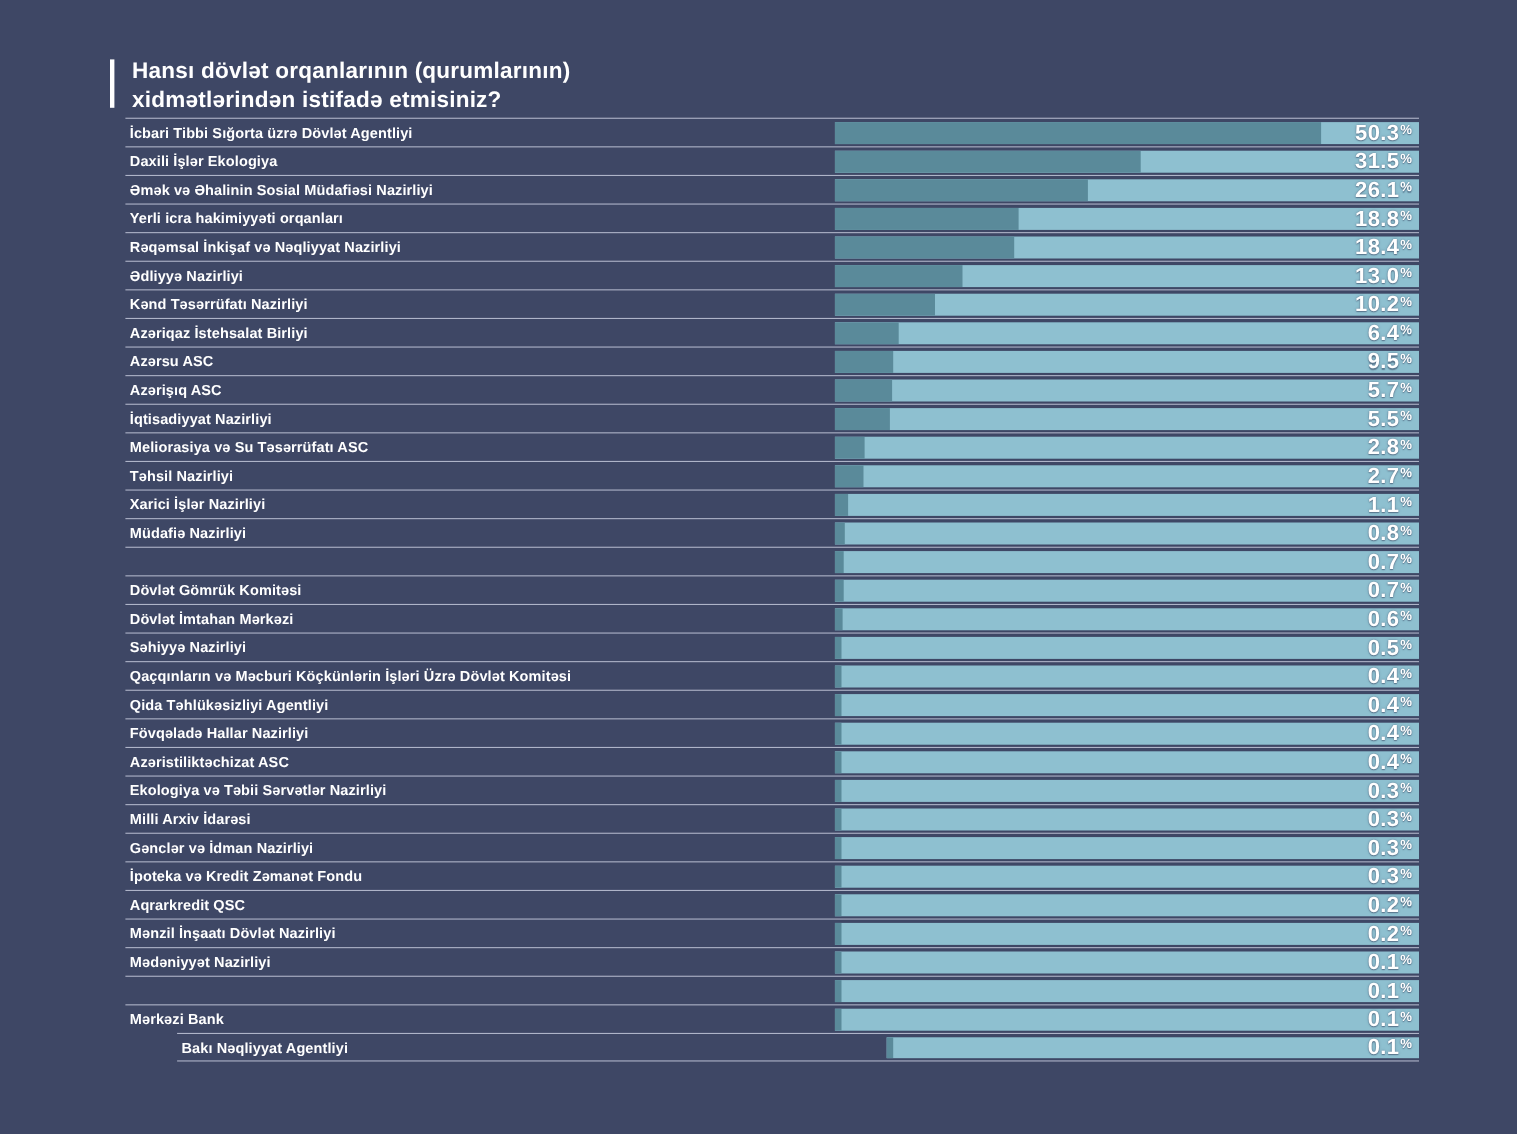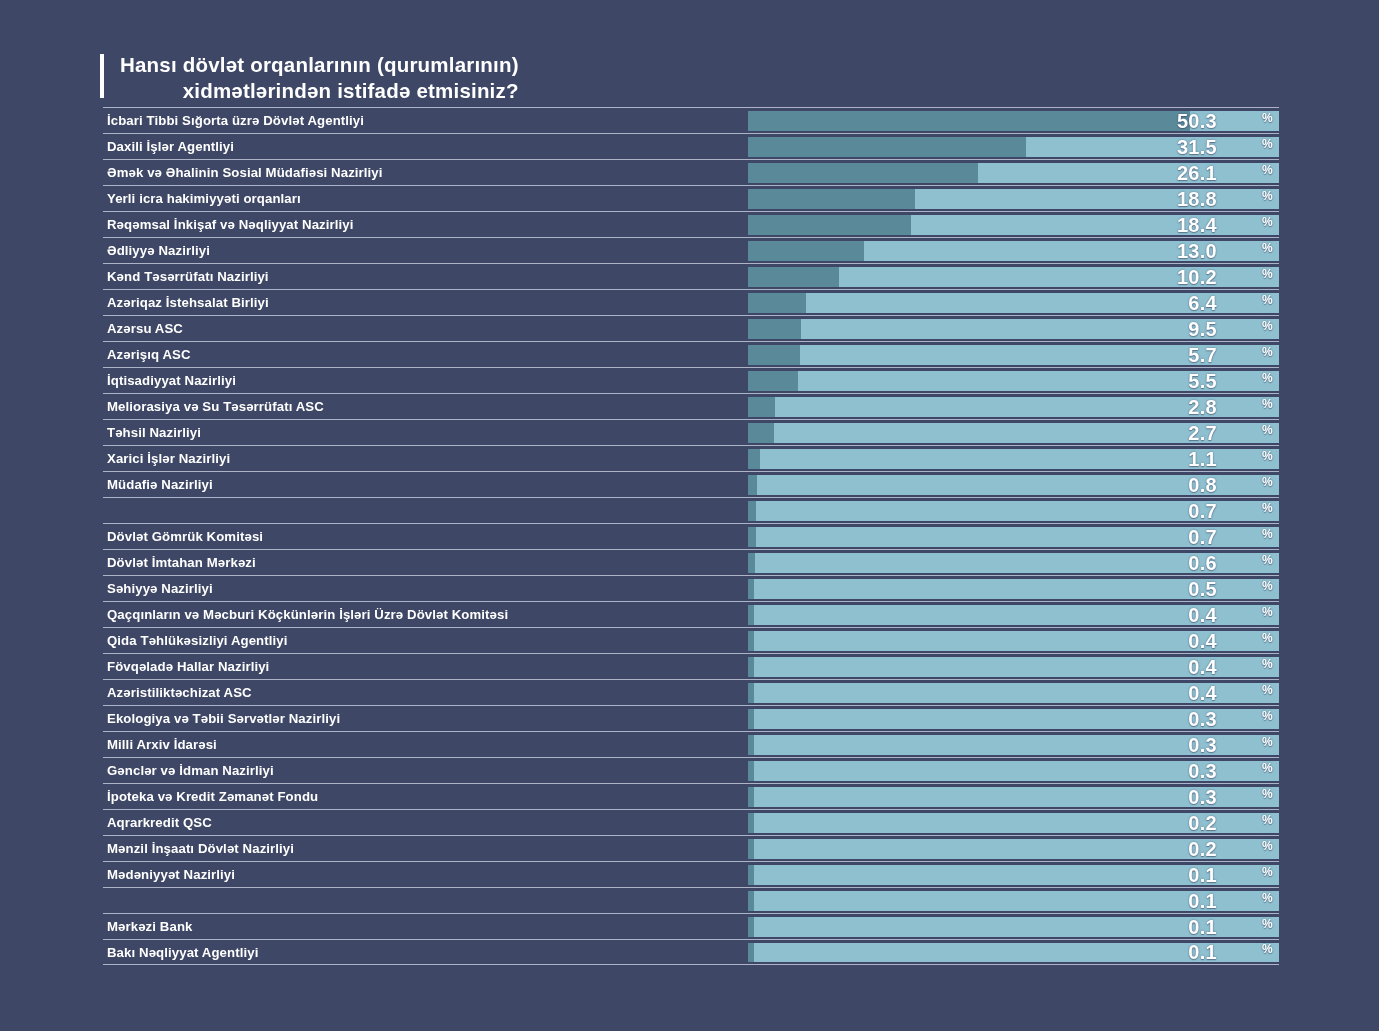--- a/index.html
+++ b/index.html
@@ -14,33 +14,33 @@
   
   #title-block{
     position:absolute;left:100px;top:52px;width:900px;
     display:flex;align-items:flex-start;gap:16px;
   }
   #title-accent{
     width:4px;height:44px;background:#ffffff;flex:0 0 4px;margin-top:2px;
   }
   #title-text{
     color:#ffffff;font-size:20.5px;font-weight:bold;line-height:1.28;
-    letter-spacing:.2px;white-space:pre-line;text-align:right;
+    letter-spacing:.2px;white-space:pre-line;
   }
 
   
   #rows{
-    position:absolute;left:103px;top:107px;width:1176px;
+    position:absolute;left:114px;top:107px;width:1176px;
   }
   .row{
     position:relative;height:26px;
     border-top:1.4px solid #aeb4c8;
     box-sizing:border-box;
   }
-  .row:last-child{border-bottom:1.4px solid #aeb4c8;}
+  .row:last-child{border-bottom:1.4px solid #aeb4c8;margin-left:47px;}
 
   .row-label{
     position:absolute;left:4px;top:0;height:100%;
     display:flex;align-items:center;
     color:#ffffff;font-size:13.2px;font-weight:bold;
     letter-spacing:.1px;white-space:nowrap;
     z-index:3;
   }
 
   
@@ -51,21 +51,21 @@
   }
   .fill{
     position:absolute;left:0;top:0;bottom:0;
     background:#5a8a9a;
   }
   .value{
     position:absolute;right:6px;top:50%;transform:translateY(-50%);
     color:#ffffff;font-weight:bold;font-size:20px;line-height:1;
     letter-spacing:.3px;
     text-shadow:0 0 2px rgba(45,55,85,.55),0 1px 1px rgba(45,55,85,.45);
-    z-index:4;display:flex;align-items:flex-start;gap:44px;
+    z-index:4;display:flex;align-items:flex-start;
   }
   .value .num{display:inline-block;}
   .value .pct{font-size:12px;line-height:1;margin-left:1px;margin-top:1px;}
 </style>
 </head>
 <body>
 
 <div id="stage">
 
   <div id="title-block">
@@ -79,21 +79,21 @@
         <div class="row-label">İcbari Tibbi Sığorta üzrə Dövlət Agentliyi</div>
         <div class="track">
           <div class="fill" style="width: 442px;"></div>
         </div>
         <div class="value">
           <span class="num">50.3</span>
           <span class="pct">%</span>
         </div>
       </div>
       <div class="row">
-        <div class="row-label">Daxili İşlər Agentliyi</div>
+        <div class="row-label">Daxili İşlər Ekologiya</div>
         <div class="track">
           <div class="fill" style="width: 277.5px;"></div>
         </div>
         <div class="value">
           <span class="num">31.5</span>
           <span class="pct">%</span>
         </div>
       </div>
       <div class="row">
         <div class="row-label">Əmək və Əhalinin Sosial Müdafiəsi Nazirliyi</div>

